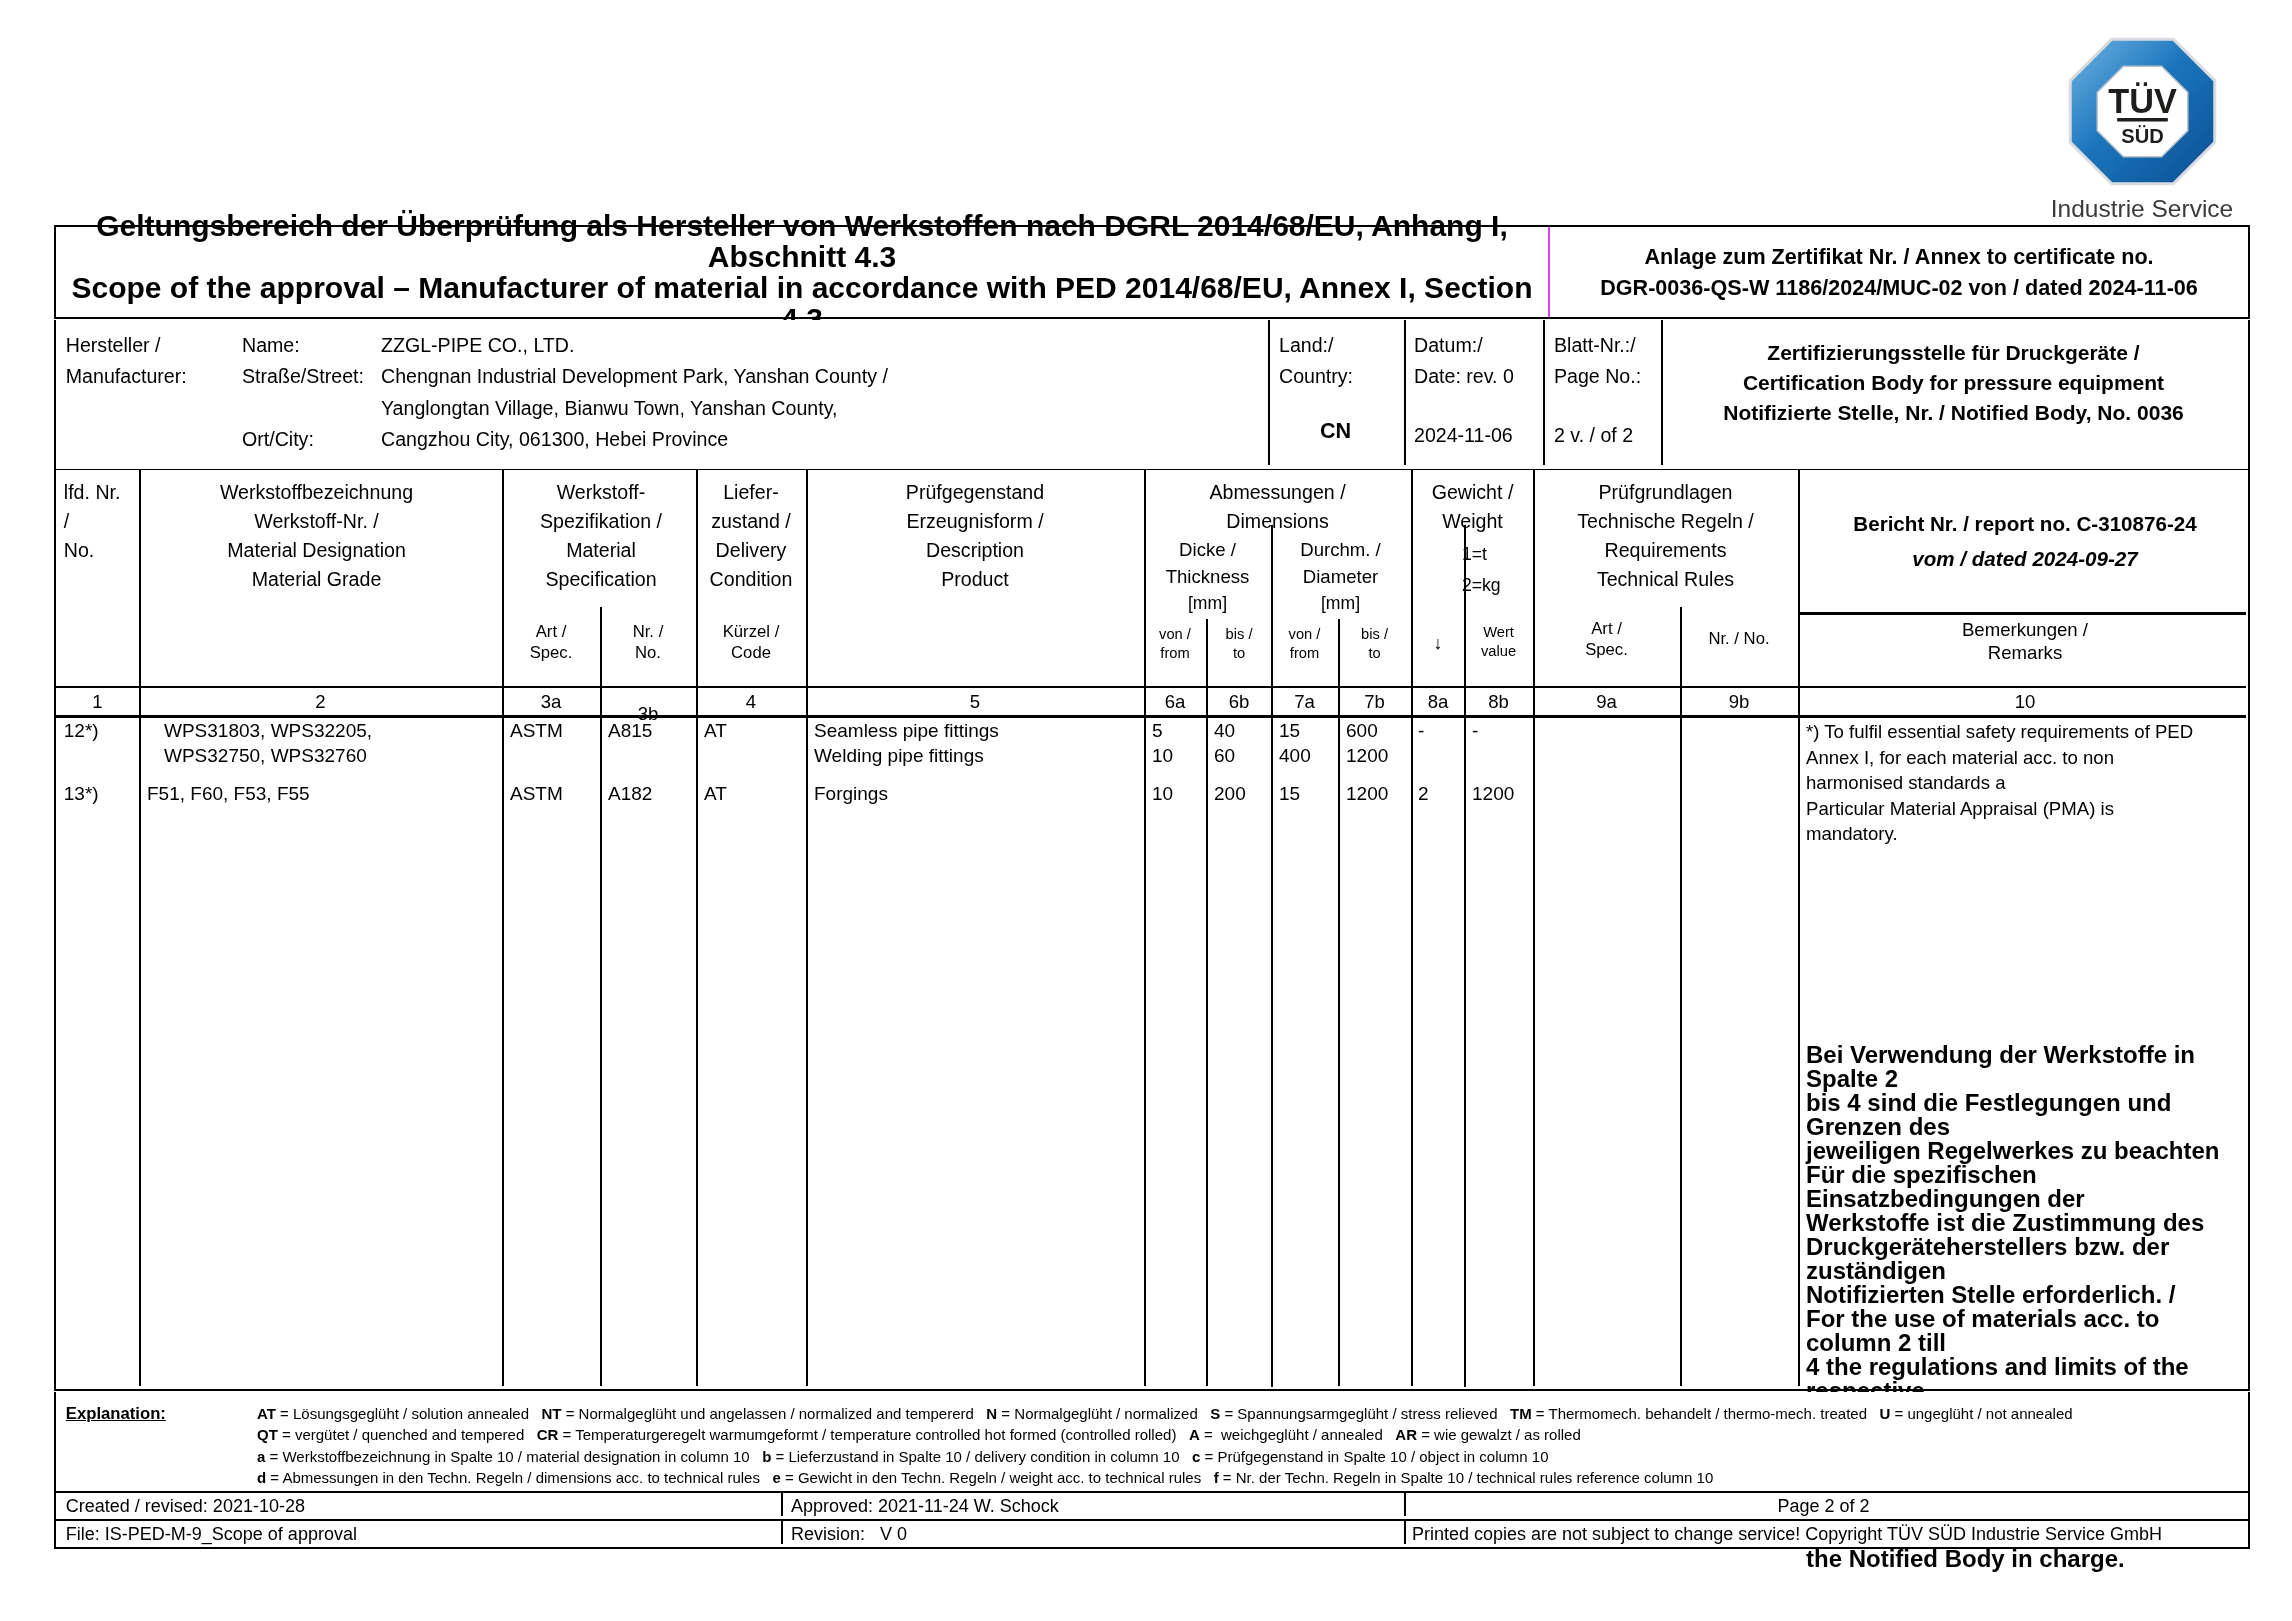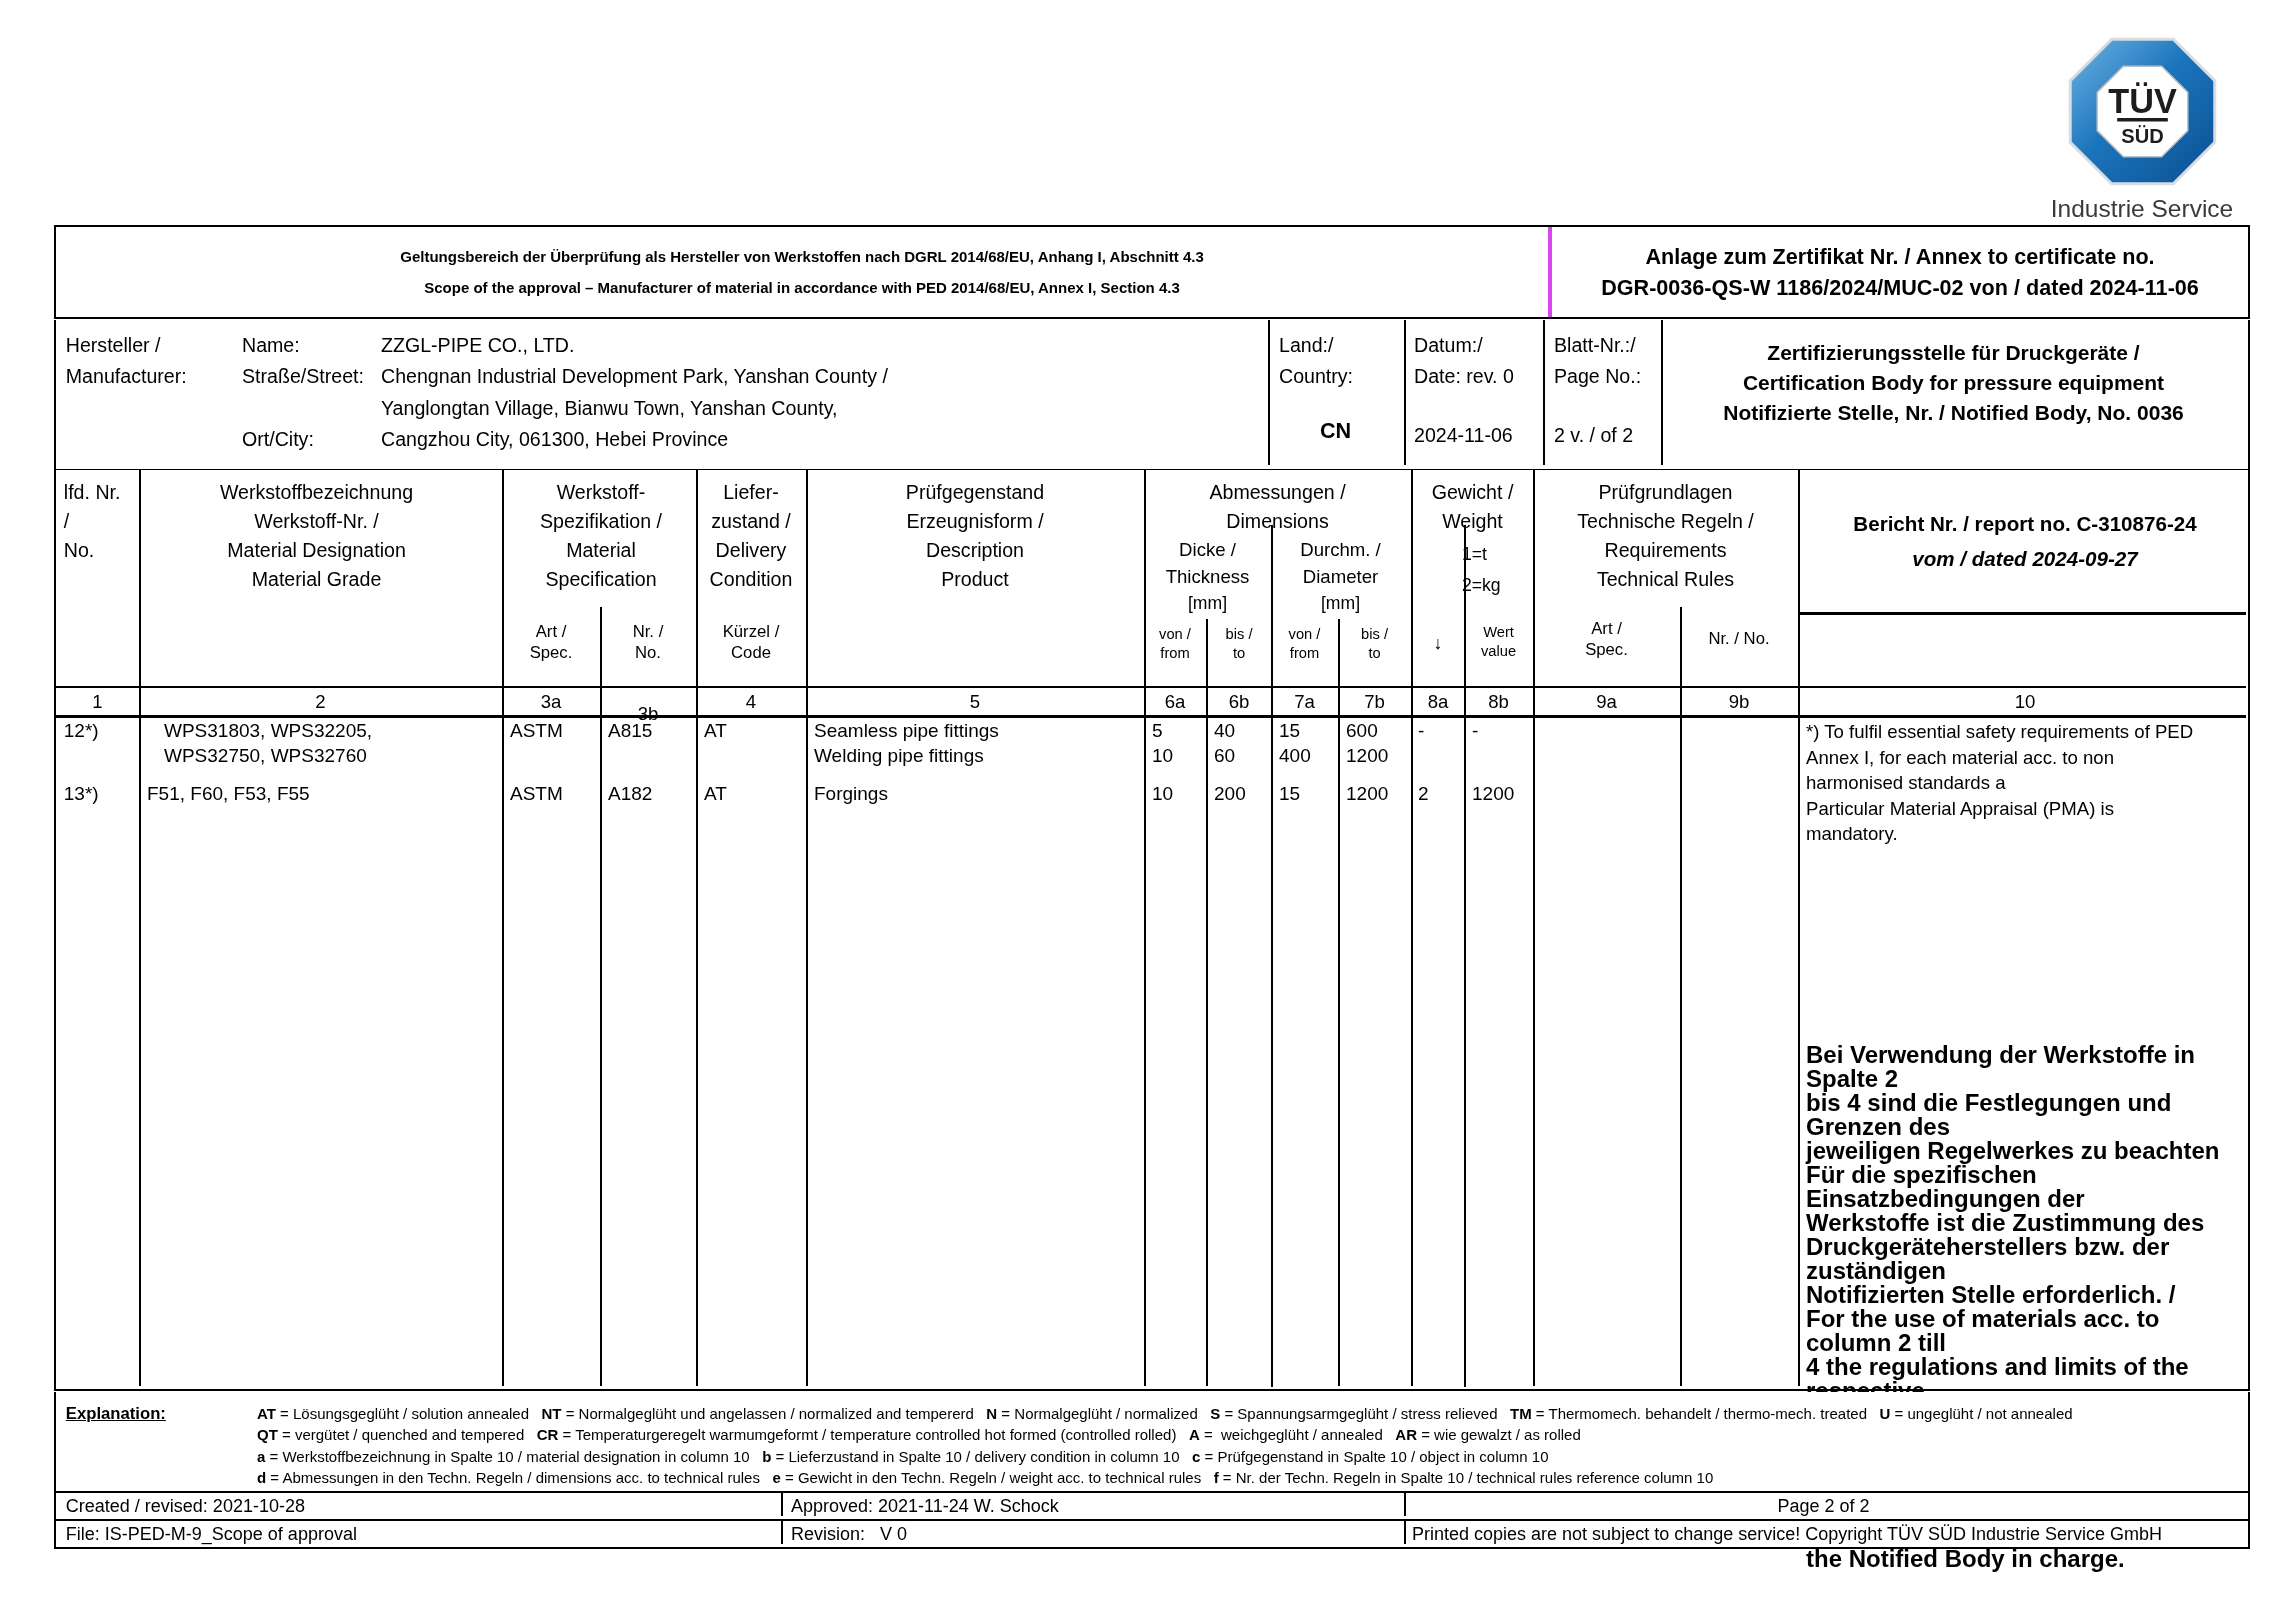--- a/index.html
+++ b/index.html
@@ -43,21 +43,21 @@
       <polygon points="29.7,2.5 70.3,2.5 97.5,29.7 97.5,70.3 70.3,97.5 29.7,97.5 2.5,70.3 2.5,29.7" fill="url(#octg)"></polygon>
       <polygon points="37.2,19.6 62.8,19.6 80.4,37.2 80.4,62.8 62.8,80.4 37.2,80.4 19.6,62.8 19.6,37.2" fill="#ffffff" stroke="#b9c2c9" stroke-width="1"></polygon>
       <text x="50" y="51" text-anchor="middle" font-family="Liberation Sans, sans-serif" font-size="23" font-weight="bold" fill="#1d1d1b">TÜV</text>
       <line x1="33" y1="55.5" x2="67" y2="55.5" stroke="#1d1d1b" stroke-width="2.4"></line>
       <text x="50" y="71" text-anchor="middle" font-family="Liberation Sans, sans-serif" font-size="13.5" font-weight="bold" fill="#1d1d1b">SÜD</text>
     </svg>
     <div class="ctr" style="font-size:24.5px;color:#3a3a39;margin-top:8.8px;">Industrie Service</div>
   </div>
 
   <div class="box" style="left:54px;top:225px;width:2196px;height:94px;display:flex;">
-    <div class="titlecell" style="width:1492px;border-right:4px solid #d946ef;font-size:15px;">
+    <div class="titlecell" style="width:1492px;border-right:2px solid #d946ef;font-size:30px;">
       <div>Geltungsbereich der Überprüfung als Hersteller von Werkstoffen nach DGRL 2014/68/EU, Anhang I, Abschnitt 4.3</div>
       <div>Scope of the approval – Manufacturer of material in accordance with PED 2014/68/EU, Annex I, Section 4.3</div>
     </div>
     <div class="titlecell" style="flex:1;font-size:21.6px;">
       <div>Anlage zum Zertifikat Nr. / Annex to certificate no.</div>
       <div>DGR-0036-QS-W 1186/2024/MUC-02 von / dated 2024-11-06</div>
     </div>
   </div>
 
   <div class="box nt" style="left:54px;top:320px;width:2196px;height:151px;">
@@ -143,20 +143,22 @@
     <div class="abs pre" style="left:1362px;top:69px;font-size:17.6px;line-height:31px;margin-left:44px;">1=t
 2=kg</div>
     <div class="abs h20 pre ctr" style="left:1477px;top:7.8px;width:265px;">Prüfgrundlagen
 Technische Regeln /
 Requirements
 Technical Rules</div>
     <div class="abs ctr b" style="left:1742px;top:0;width:454px;height:142px;display:flex;flex-direction:column;justify-content:center;font-size:20.6px;line-height:35px;">
       <div>Bericht Nr. / report no. C-310876-24</div>
       <div class="i">vom / dated 2024-09-27</div>
     </div>
+    <div class="abs pre ctr" style="left:1742px;top:149px;width:454px;font-size:18.6px;line-height:22.5px;">Bemerkungen /
+Remarks</div>
 
     <div class="abs sub pre ctr" style="left:446px;top:152px;width:98px;">Art /
 Spec.</div>
     <div class="abs sub pre ctr" style="left:544px;top:152px;width:96px;">Nr. /
 No.</div>
     <div class="abs sub pre ctr" style="left:640px;top:152px;width:110px;">Kürzel /
 Code</div>
     <div class="abs sm pre ctr" style="left:1088px;top:155px;width:62px;">von /
 from</div>
     <div class="abs sm pre ctr" style="left:1150px;top:155px;width:66px;">bis /

